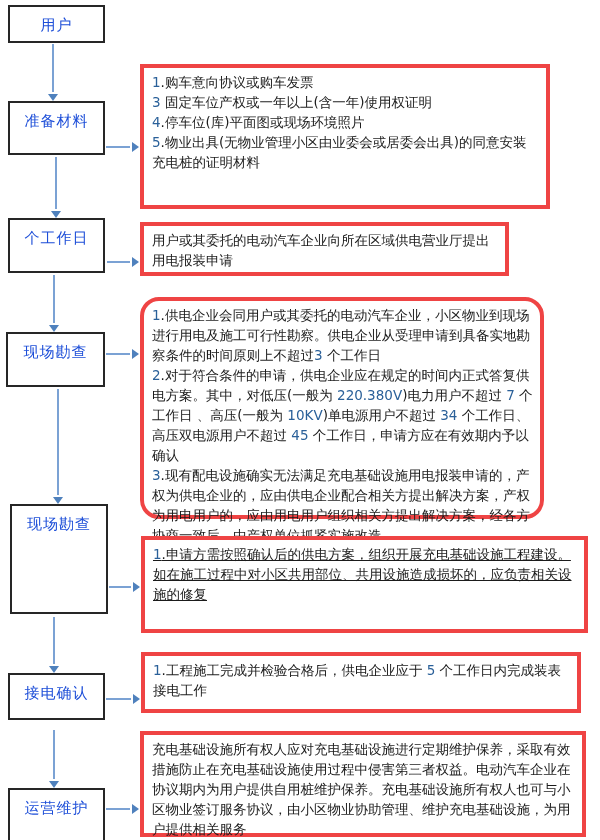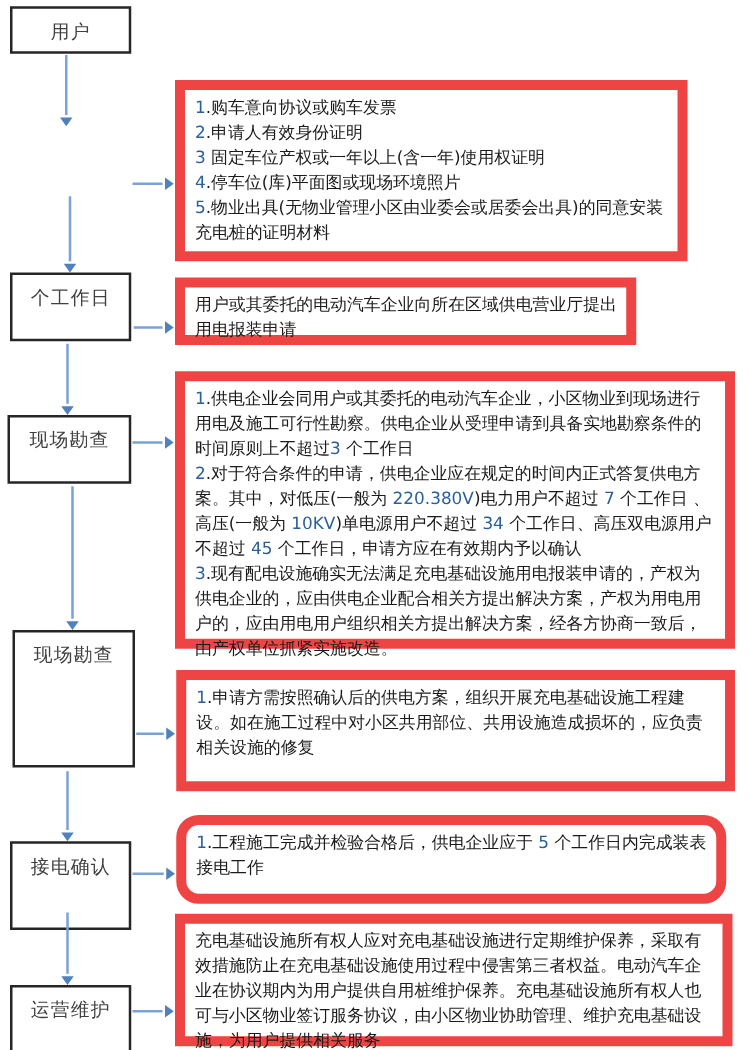--- a/index.html
+++ b/index.html
@@ -5,25 +5,25 @@
   html,body { margin:0; padding:0; background:#fff; }
   .stage {
     position:relative; width:600px; height:840px; overflow:hidden;
     background:#fff; font-family:"DejaVu Sans", sans-serif;
     color:#1b1b1b;
   }
   .lbox {
     position:absolute; box-sizing:border-box;
     border:2px solid #262626; background:#fff;
     text-align:center; font-size:15px; letter-spacing:1px;
-    padding-top:9px; color:#404040;
+    padding-top:9px; color:#1d4ed8;
   }
   .rbox {
     position:absolute; box-sizing:border-box;
-    border:8px solid #ef4444; background:#fff;
+    border:4px solid #ef4444; background:#fff;
     padding:4px 7px 4px 8px; font-size:13.5px; line-height:20px;
   }
   .rbox .line { margin:0; }
   .num { color:var(--digit,#2a6099); }
   .varrow { position:absolute; width:2px; background:var(--shaft,#7ba2d4); }
   .varrow::after {
     content:""; position:absolute; left:-4px; bottom:-9px;
     border:5px solid transparent; border-bottom:none;
     border-top:7px solid var(--head,#4f81bd);
   }
@@ -35,55 +35,57 @@
   }
 </style>
 </head>
 <body>
 
 <div class="stage">
 
   <div class="lbox" style="left:8px; top:5px; width:97px; height:38px;">
     <span>用户</span>
   </div>
+  <div class="lbox" style="left:8px; top:101px; width:97px; height:54px;">
+    <span>准备材料</span>
+  </div>
   <div class="lbox" style="left:8px; top:218px; width:97px; height:55px;">
     <span>个工作日</span>
   </div>
   <div class="lbox" style="left:6px; top:332px; width:99px; height:55px;">
     <span>现场勘查</span>
   </div>
   <div class="lbox" style="left:10px; top:504px; width:98px; height:110px;">
     <span>现场勘查</span>
   </div>
-  <div class="lbox" style="left:8px; top:673px; width:97px; height:71px;">
+  <div class="lbox" style="left:8px; top:673px; width:97px; height:47px;">
     <span>接电确认</span>
   </div>
   <div class="lbox" style="left:8px; top:788px; width:97px; height:56px;">
     <span>运营维护</span>
   </div>
 
   <div class="rbox" style="left:140px; top:64px; width:410px; height:145px;">
       <div class="line"><span class="num">1</span>.购车意向协议或购车发票</div>
-      <div class="line"><span class="num">2</span>.申请人有效身份证明</div>
       <div class="line"><span class="num">3</span> 固定车位产权或一年以上(含一年)使用权证明</div>
       <div class="line"><span class="num">4</span>.停车位(库)平面图或现场环境照片</div>
       <div class="line"><span class="num">5</span>.物业出具(无物业管理小区由业委会或居委会出具)的同意安装充电桩的证明材料</div>
     </div>
   <div class="rbox" style="left:140px; top:222px; width:369px; height:54px;">
       <div class="line">用户或其委托的电动汽车企业向所在区域供电营业厅提出用电报装申请</div>
     </div>
-  <div class="rbox" style="left:140px; top:297px; width:448px; height:222px;">
+  <div class="rbox" style="left:140px; top:297px; width:404px; height:222px;border-radius:19px;">
       <div class="line"><span class="num">1</span>.供电企业会同用户或其委托的电动汽车企业，小区物业到现场进行用电及施工可行性勘察。供电企业从受理申请到具备实地勘察条件的时间原则上不超过<span class="num">3</span> 个工作日</div>
       <div class="line"><span class="num">2</span>.对于符合条件的申请，供电企业应在规定的时间内正式答复供电方案。其中，对低压(一般为 <span class="num">220.380V</span>)电力用户不超过 <span class="num">7</span> 个工作日 、高压(一般为 <span class="num">10KV</span>)单电源用户不超过 <span class="num">34</span> 个工作日、高压双电源用户不超过 <span class="num">45</span> 个工作日，申请方应在有效期内予以确认</div>
       <div class="line"><span class="num">3</span>.现有配电设施确实无法满足充电基础设施用电报装申请的，产权为供电企业的，应由供电企业配合相关方提出解决方案，产权为用电用户的，应由用电用户组织相关方提出解决方案，经各方协商一致后，由产权单位抓紧实施改造。</div>
     </div>
-  <div class="rbox" style="left:141px; top:536px; width:447px; height:97px;">
+  <div class="rbox" style="left:141px; top:536px; width:447px; height:97px;text-decoration:underline;">
       <div class="line"><span class="num">1</span>.申请方需按照确认后的供电方案，组织开展充电基础设施工程建设。如在施工过程中对小区共用部位、共用设施造成损坏的，应负责相关设施的修复</div>
     </div>
-  <div class="rbox" style="left:141px; top:652px; width:440px; height:71px;border-radius:18px;">
+  <div class="rbox" style="left:141px; top:652px; width:440px; height:61px;">
       <div class="line"><span class="num">1</span>.工程施工完成并检验合格后，供电企业应于 <span class="num">5</span> 个工作日内完成装表接电工作</div>
     </div>
   <div class="rbox" style="left:140px; top:731px; width:446px; height:106px;">
       <div class="line">充电基础设施所有权人应对充电基础设施进行定期维护保养，采取有效措施防止在充电基础设施使用过程中侵害第三者权益。电动汽车企业在协议期内为用户提供自用桩维护保养。充电基础设施所有权人也可与小区物业签订服务协议，由小区物业协助管理、维护充电基础设施，为用户提供相关服务</div>
     </div>
 
   <div class="varrow" style="left:52px; top:44px;  height:48px;"></div>
   <div class="varrow" style="left:55px; top:157px; height:52px;"></div>
   <div class="varrow" style="left:53px; top:275px; height:48px;"></div>
   <div class="varrow" style="left:57px; top:389px; height:106px;"></div>

